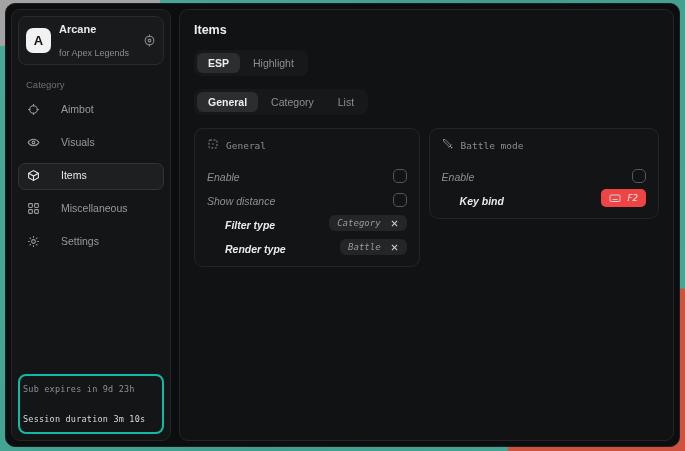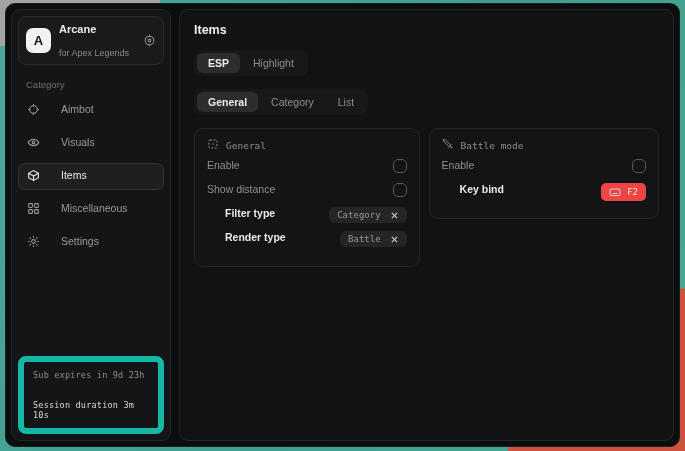--- a/index.html
+++ b/index.html
@@ -44,22 +44,22 @@
   .nav { display:flex; flex-direction:column; gap:6px; padding:0 6px; }
   .nav-item {
     display:flex; gap:21px; padding:5px 8px;
     border-radius:7px; color:#98999b; font-size:10.5px;
     border:1px solid transparent;
   }
   .nav-item.selected { background:#1d1f21; border-color:#313335; color:#e9e9e9; }
   .nav-item svg { width:13px; height:13px; flex:none; }
 
   .sidebar-footer {
-    margin:auto 6px 6px; border:6px solid #14b8a6; border-radius:8px;
-    padding:8px 9px; font-family:"DejaVu Sans Mono", monospace; font-size:8.5px;
+    margin:auto 6px 6px; border:2px solid #14b8a6; border-radius:8px;
+    padding:8px 3px; font-family:"DejaVu Sans Mono", monospace; font-size:8.5px;
   }
   .footer-line1 { color:#8e8f91; letter-spacing:.2px; }
   .footer-line2 { color:#d8d9da; margin-top:20px; letter-spacing:.2px; }
 
   
   .main {
     flex:1; background:#101213; border:1px solid #242527; border-radius:9px;
     padding:13px 14px; min-width:0;
   }
   .page-title { color:#ededed; font-size:12.5px; font-weight:700; }
@@ -78,21 +78,21 @@
     padding:9px 12px 11px;
   }
   .card.general { width:231px; }
   .card.battle  { width:236px; }
   .card-header {
     display:flex; gap:7px; align-items:center; color:#8c8d8f;
     font-family:"DejaVu Sans Mono", monospace; font-size:9.5px; margin-bottom:7px;
   }
   .card-header svg { width:12px; height:12px; flex:none; }
 
-  .row { display:flex; align-items:flex-start; justify-content:space-between; min-height:24px; }
+  .row { display:flex; align-items:flex-end; justify-content:space-between; min-height:24px;font-style:italic; }
   .lbl-muted  { color:#8f9092; font-size:10.5px; }
   .lbl-bright { color:#eaeaea; font-size:10.5px; font-weight:600;padding-left:18px; }
 
   .checkbox { width:14px; height:14px; border:1.5px solid #57585a; border-radius:5px; background:transparent; }
 
   .select-pill {
     display:inline-flex; align-items:center; gap:9px;
     background:#232527; border-radius:6px; padding:3px 8px;
   }
   .select-value { color:#98999b; font-size:9px; font-family:"DejaVu Sans Mono", monospace; }

